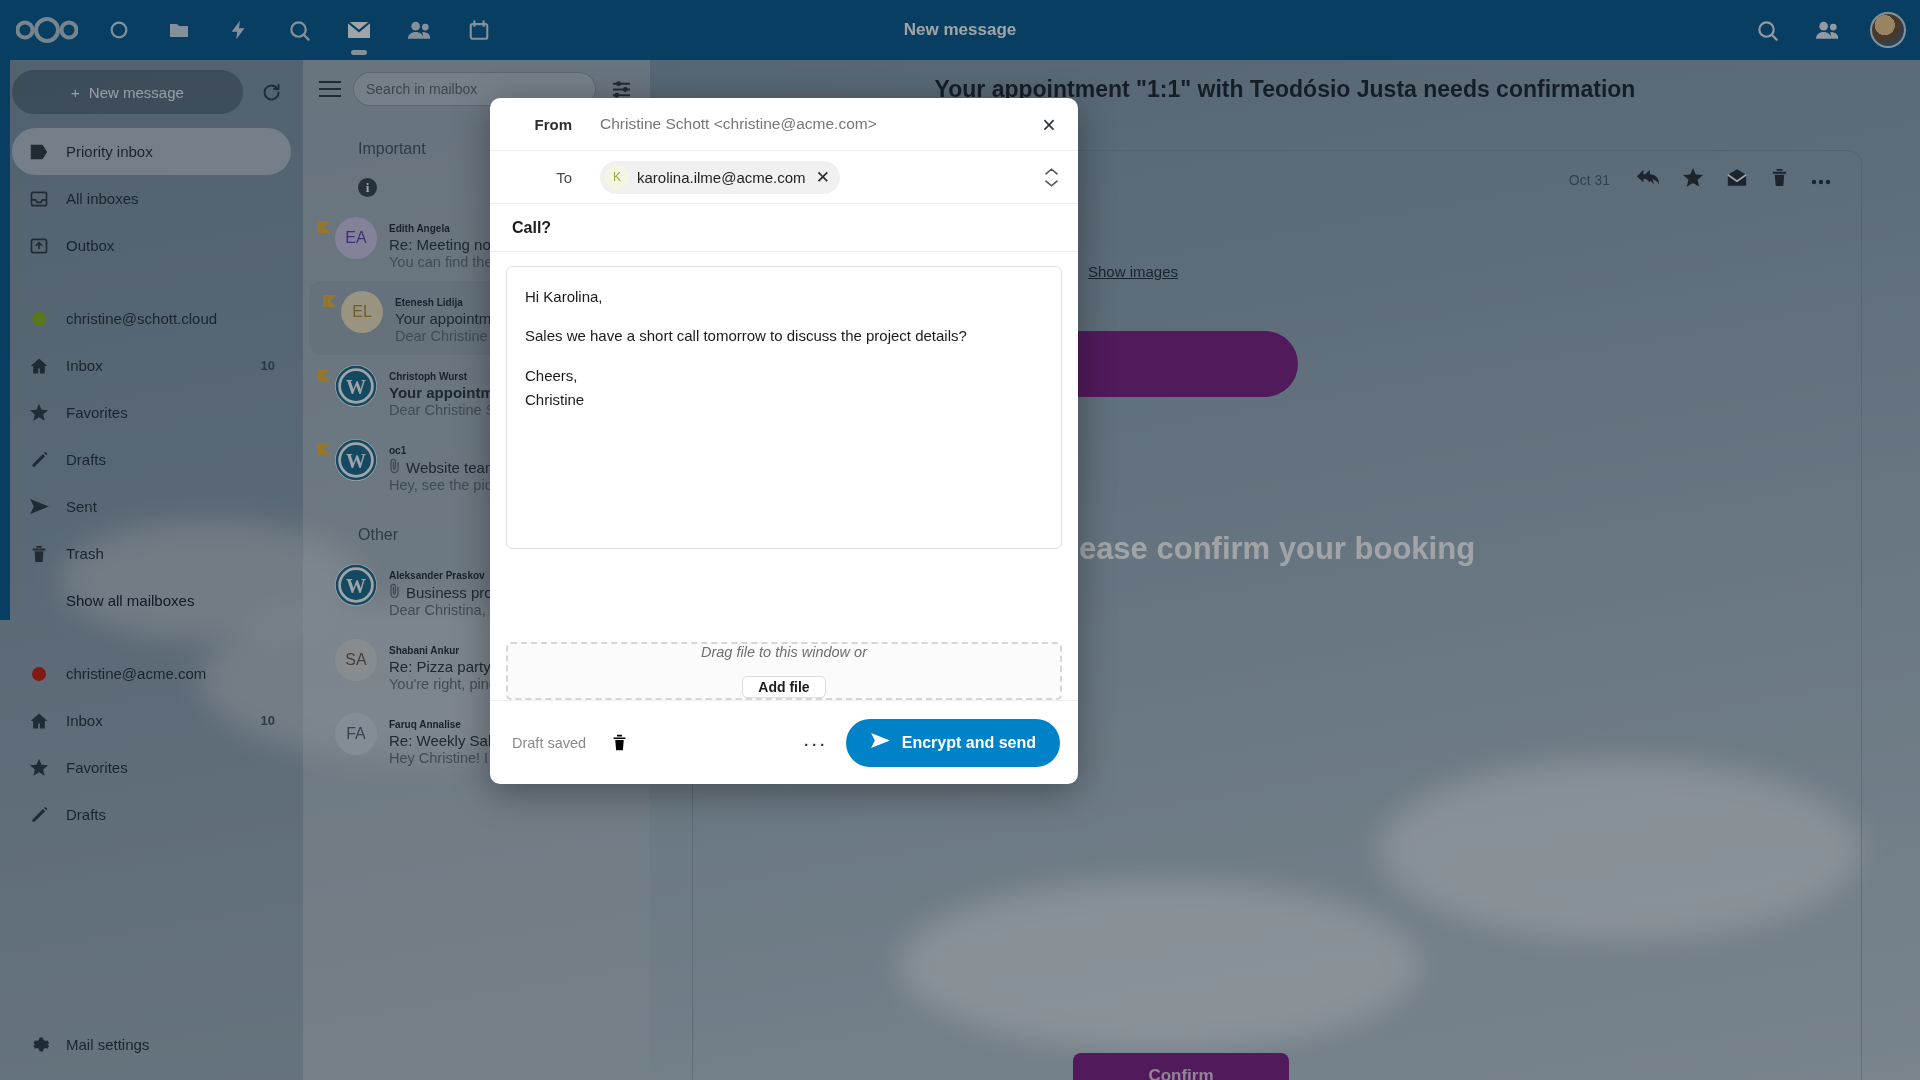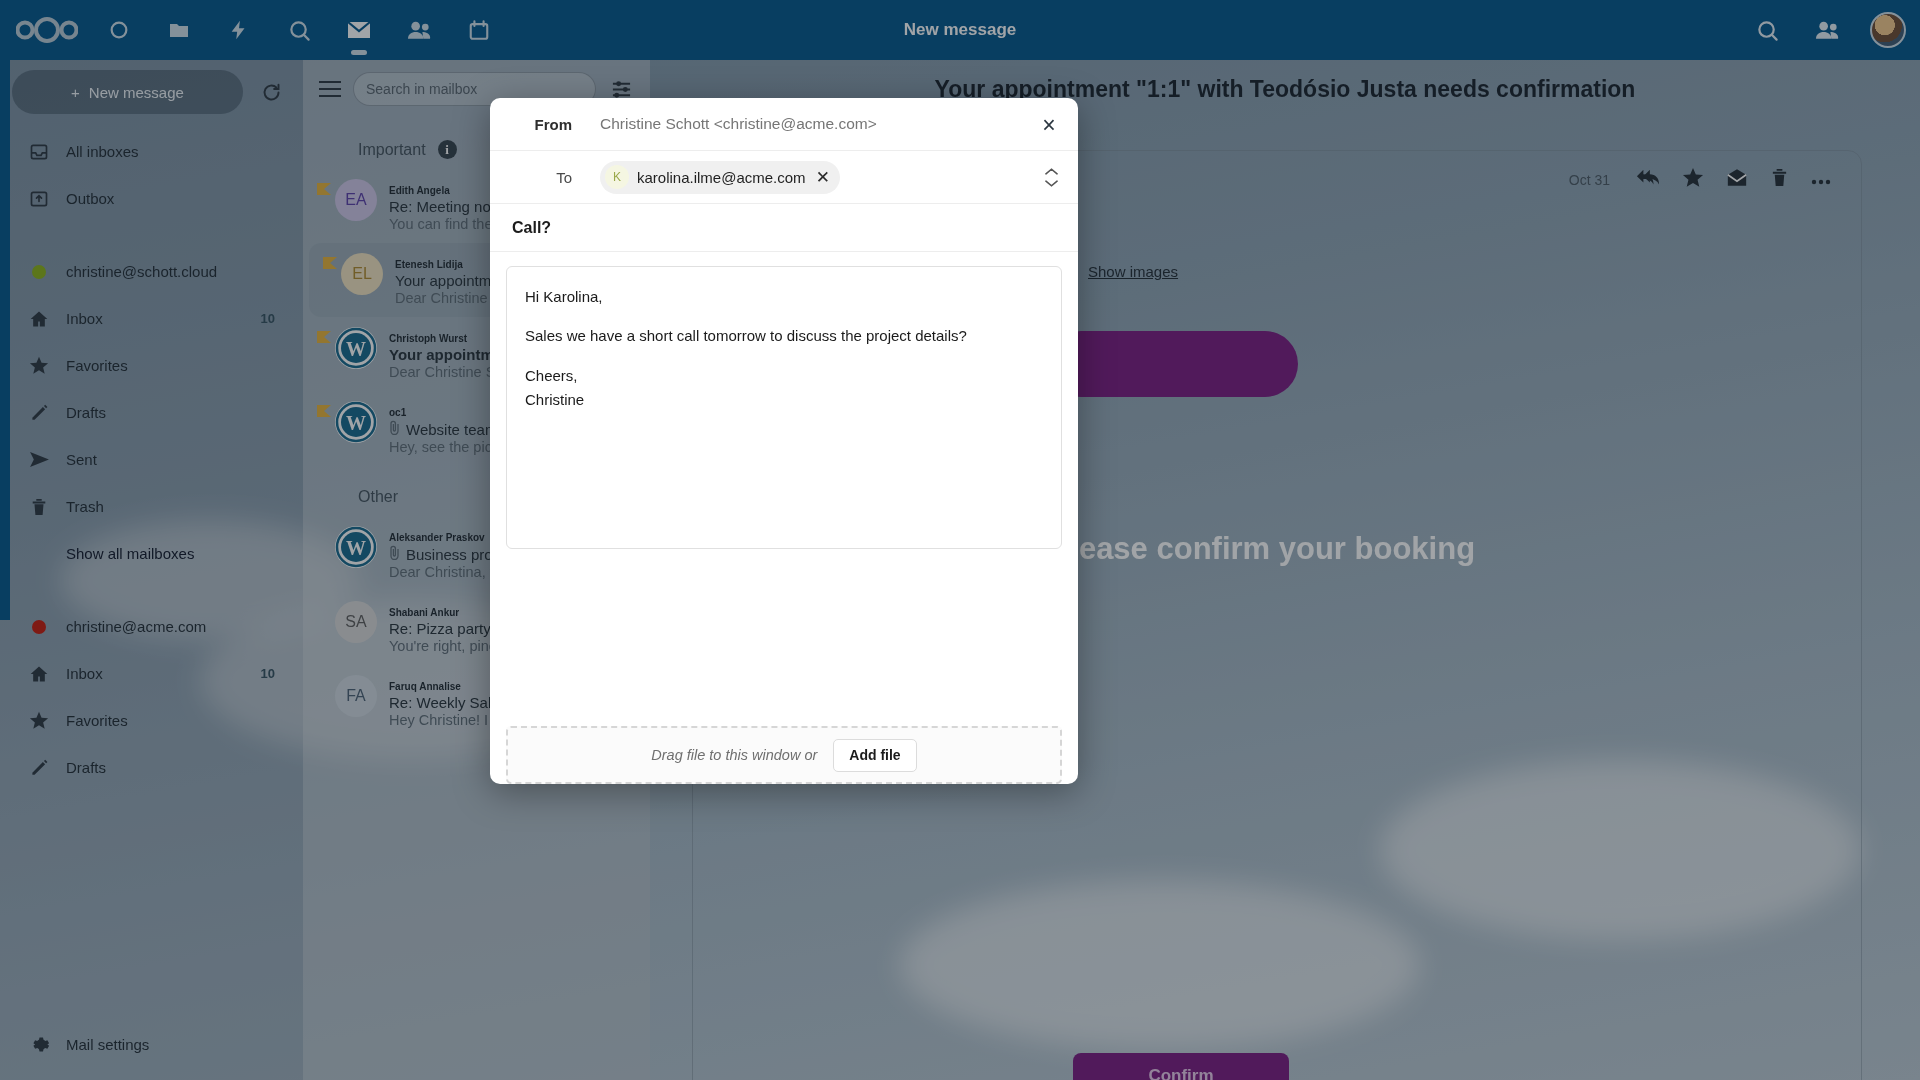--- a/index.html
+++ b/index.html
@@ -111,22 +111,22 @@
   .search-box {
     flex: 1; height: 34px; border-radius: 17px;
     border: 1px solid rgba(90,105,118,0.45);
     background: rgba(220,227,232,0.35);
     display: flex; align-items: center; padding: 0 12px;
     color: #56636d; font-size: 14px;
   }
   .filter-btn { width: 30px; height: 30px; display: flex; align-items: center;
                 justify-content: center; cursor: pointer; }
   .list-section {
-    display: flex; align-items: center; gap: 12px;
-    padding: 22px 0 10px 55px; color: #41505c; font-size: 16px;
+    display: flex; align-items: flex-start; gap: 20px;
+    padding: 22px 0 10px 55px; color: #41505c; font-size: 16px; flex-direction: column;
   }
   .info-badge {
     width: 19px; height: 19px; border-radius: 50%; background: #33414c;
     color: #fff; font-size: 13px; font-weight: bold;
     display: flex; align-items: center; justify-content: center;
     font-family: "Liberation Serif", serif;
   }
   .msg {
     display: flex; gap: 12px; padding: 10px 14px 10px 20px; cursor: pointer;
     position: relative; align-items: flex-start;
@@ -251,21 +251,21 @@
   .editor {
     border: 1px solid #e0e0e0; border-radius: 6px;
     padding: 18px 18px; font-size: 15px; color: #1b1b1b;
     line-height: 1.62; height: 283px; overflow: hidden;
   }
   .editor p { margin-bottom: 15px; }
   .editor p:last-child { margin-bottom: 0; }
   .dropzone {
     margin: 16px 16px 0 16px; height: 58px;
     border: 2px dashed #d6d6d6; border-radius: 5px; background: #fbfbfb;
-    display: flex; align-items: center; justify-content: center; gap: 16px;
+    display: flex; align-items: center; justify-content: center; gap: 16px; flex-direction: column;
   }
   .dz-text { font-size: 14.5px; color: #6f6f6f; font-style: italic; }
   .btn-addfile {
     height: 33px; padding: 0 15px; border: 1px solid #dcdcdc;
     border-radius: 5px; background: #fff; font-size: 14px; color: #1c1c1c;
     cursor: pointer; font-weight: bold;
   }
   .modal-footer {
     height: 84px; display: flex; align-items: center;
     padding: 0 18px 0 22px; gap: 12px; border-top: 1px solid #f0f0f0;
@@ -375,20 +375,28 @@
         <span>New message</span>
       </button>
       <div class="refresh-btn">
         <svg width="21" height="21" viewBox="0 0 24 24">
             <path d="M20 12a8 8 0 1 1-2.4-5.7" fill="none" stroke="#2b3640" stroke-width="2.2" stroke-linecap="round"></path>
             <path d="M20 3v5h-5" fill="none" stroke="#2b3640" stroke-width="2.2" stroke-linecap="round"></path>
           </svg>
       </div>
     </div>
 
+    <div class="side-item active">
+      <span class="ico">
+        <svg width="20" height="18" viewBox="0 0 22 18">
+            <path d="M2 1h13l5 8-5 8H2z"></path>
+          </svg>
+      </span>
+      <span>Priority inbox</span>
+    </div>
     <div class="side-item">
       <span class="ico">
         <svg width="20" height="20" viewBox="0 0 24 24">
             <rect x="3" y="4" width="18" height="16" rx="2" fill="none" stroke="#2b3640" stroke-width="2"></rect>
             <path d="M3 13h5l1.5 3h5L16 13h5" fill="none" stroke="#2b3640" stroke-width="2"></path>
           </svg>
       </span>
       <span>All inboxes</span>
     </div>
     <div class="side-item">
@@ -685,15 +693,32 @@
           <p>Sales we have a short call tomorrow to discuss the project details?</p>
           <p>Cheers,<br>Christine</p>
         </div>
     </div>
 
     <div class="dropzone">
       <span class="dz-text">Drag file to this window or</span>
       <button class="btn-addfile">Add file</button>
     </div>
 
+    <div class="modal-footer">
+      <span class="draft-saved">Draft saved</span>
+      <span class="trash-btn">
+        <svg width="17" height="19" viewBox="0 0 20 22">
+            <path d="M3 5h14v2H3zM5 8h10l-1 12H6zM7 2h6v2H7z"></path>
+          </svg>
+      </span>
+      <span class="dots-btn">···</span>
+      <button class="btn-send">
+        <span>
+          <svg width="21" height="17" viewBox="0 0 22 18">
+              <path d="M1 1l20 8-20 8 4-8z" fill="#fff"></path>
+            </svg>
+        </span>
+        <span>Encrypt and send</span>
+      </button>
+    </div>
   </div>
 
 </div>
 
 </body></html>

